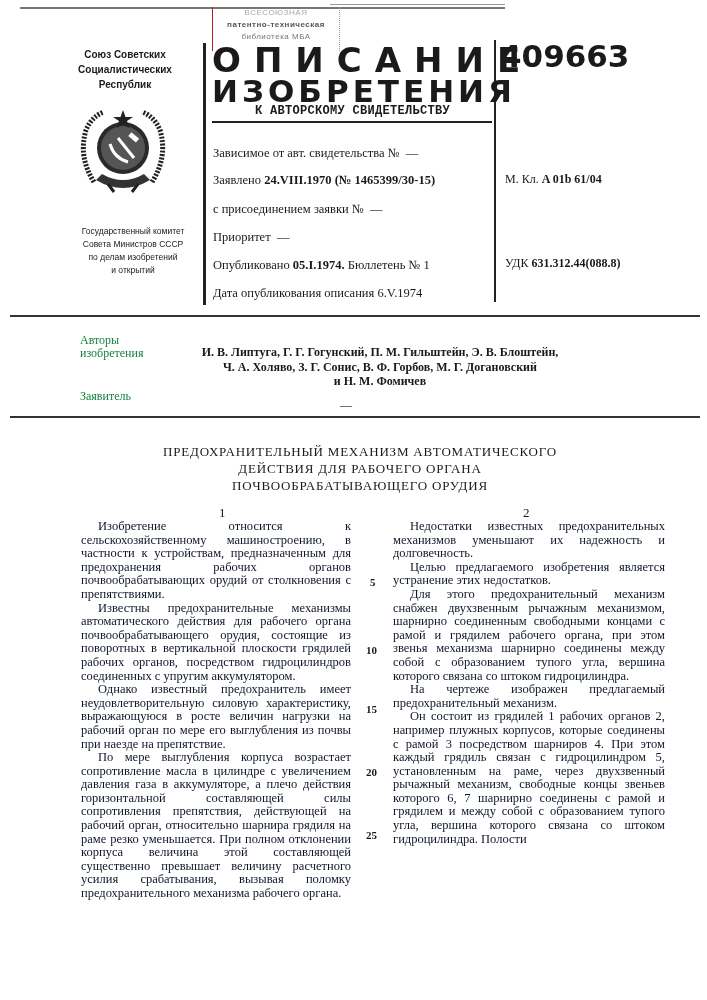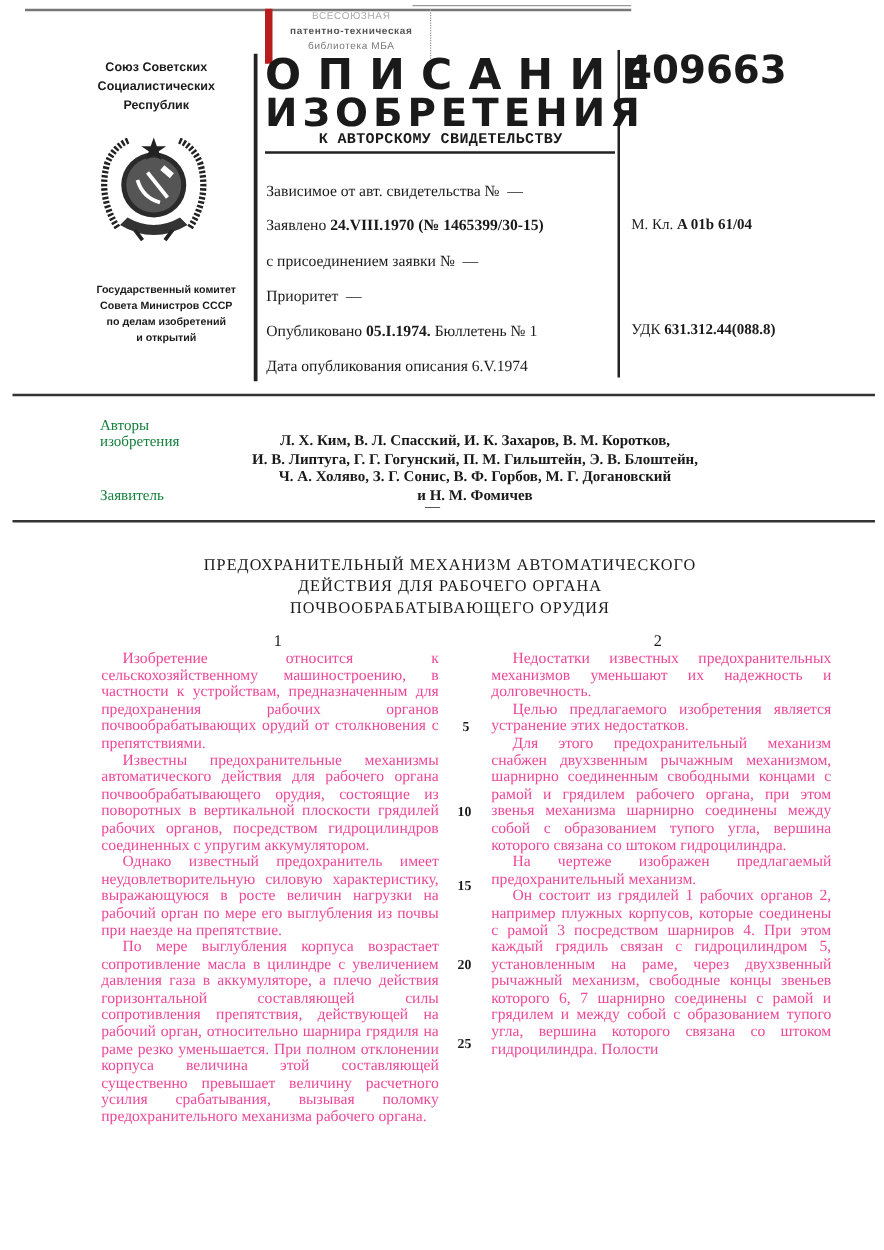--- a/index.html
+++ b/index.html
@@ -1,42 +1,42 @@
 <!DOCTYPE html>
 <html><head>
 <meta charset="utf-8">
 <style>
   html, body { margin: 0; padding: 0; background: #ffffff; }
   body { width: 707px; height: 1000px; position: relative; overflow: hidden; color: #1a1a1a; font-family: "Liberation Serif", serif; }
   .abs { position: absolute; }
   .topline { left: 20px; top: 7px; width: 485px; height: 2px; background: #777; }
   .topline2 { left: 330px; top: 4px; width: 175px; height: 1px; background: #999; }
-  .stamp { left: 212px; top: 7px; width: 126px; height: 44px; border-left: 6px solid #b91c1c; border-right: 1px dotted #999; font-family: "Liberation Sans", sans-serif; font-size: 8px; color: #777; text-align: center; line-height: 12px; letter-spacing: 0.5px; }
+  .stamp { left: 212px; top: 7px; width: 126px; height: 44px; border-left: 1px solid #b91c1c; border-right: 1px dotted #999; font-family: "Liberation Sans", sans-serif; font-size: 8px; color: #777; text-align: center; line-height: 12px; letter-spacing: 0.5px; }
   .stamp .l1 { color: #aaa; }
   .stamp .l2 { color: #555; font-weight: bold; }
   .ussr { left: 60px; top: 47px; width: 130px; text-align: center; font-family: "Liberation Sans", sans-serif; font-weight: bold; font-size: 10px; line-height: 15px; }
   .emblem { left: 74px; top: 102px; width: 98px; height: 96px; }
-  .committee { left: 58px; top: 225px; width: 150px; text-align: center; font-family: "Liberation Sans", sans-serif; font-weight: bold; font-size: 8.5px; line-height: 13px; }
+  .committee { left: 58px; top: 225px; width: 150px; text-align: center; font-family: "Liberation Sans", sans-serif; font-weight: normal; font-size: 8.5px; line-height: 13px; }
   .vline-left { left: 203px; top: 43px; width: 3px; height: 262px; background: #222; }
   .vline-right { left: 494px; top: 40px; width: 2px; height: 262px; background: #222; }
   .title1 { left: 212px; top: 40px; width: 282px; font-family: "DejaVu Sans", sans-serif; font-weight: bold; font-size: 34px; letter-spacing: 13px; line-height: 40px; }
   .title2 { left: 212px; top: 72px; width: 282px; font-family: "DejaVu Sans", sans-serif; font-weight: bold; font-size: 31px; letter-spacing: 4px; line-height: 38px; }
   .subtitle { left: 215px; top: 103px; width: 275px; text-align: center; font-family: Liberation Mono, monospace; font-weight: bold; font-size: 12px; line-height: 16px; letter-spacing: 0.3px; }
   .sub-rule { left: 212px; top: 121px; width: 280px; height: 2px; background: #222; }
   .patno { left: 500px; top: 38px; font-family: "DejaVu Sans", sans-serif; font-weight: bold; font-size: 31px; letter-spacing: 0px; }
   .meta { left: 213px; font-size: 12.5px; white-space: nowrap; }
   .meta b { font-weight: bold; }
   .cls { left: 505px; font-size: 12px; white-space: nowrap; }
   .rule-full { left: 10px; width: 690px; height: 2px; background: #333; }
   .lbl { left: 80px; font-size: 12px; line-height: 13px; color: #15803d; }
   .authors { left: 175px; top: 345px; width: 410px; text-align: center; font-weight: bold; font-size: 12px; line-height: 14.5px; }
   .dash { left: 340px; top: 398px; font-size: 12px; }
   .doctitle { left: 150px; top: 443px; width: 420px; text-align: center; font-weight: normal; font-size: 13px; line-height: 17px; letter-spacing: 0.8px; }
   .colnum { font-size: 13px; top: 505px; }
-  .col { font-size: 12.5px; line-height: 13.6px; text-align: justify; color: #ec4899; }
+  .col { font-size: 12.5px; line-height: 13.6px; text-align: justify; color: #0f172a; }
   .col p { margin: 0; text-indent: 17px; }
   .col1 { left: 81px; top: 520px; width: 270px; }
   .col2 { left: 393px; top: 520px; width: 272px; }
   .lineno { left: 370px; font-size: 11px; font-weight: bold; }
 </style>
 </head>
 <body>
 
 <div class="abs topline"></div>
 <div class="abs topline2"></div>
@@ -121,21 +121,20 @@
 </div>
 
 <div class="abs rule-full" style="top:315px"></div>
 
 <div class="abs lbl" style="top:334px">
   <div>Авторы</div>
   <div>изобретения</div>
 </div>
 
 <div class="abs authors">
-  <div>Л. Х. Ким, В. Л. Спасский, И. К. Захаров, В. М. Коротков,</div>
   <div>И. В. Липтуга, Г. Г. Гогунский, П. М. Гильштейн, Э. В. Блоштейн,</div>
   <div>Ч. А. Холяво, З. Г. Сонис, В. Ф. Горбов, М. Г. Догановский</div>
   <div>и Н. М. Фомичев</div>
 </div>
 
 <div class="abs lbl" style="top:390px">Заявитель</div>
 <div class="abs dash">—</div>
 
 <div class="abs rule-full" style="top:416px"></div>
 

